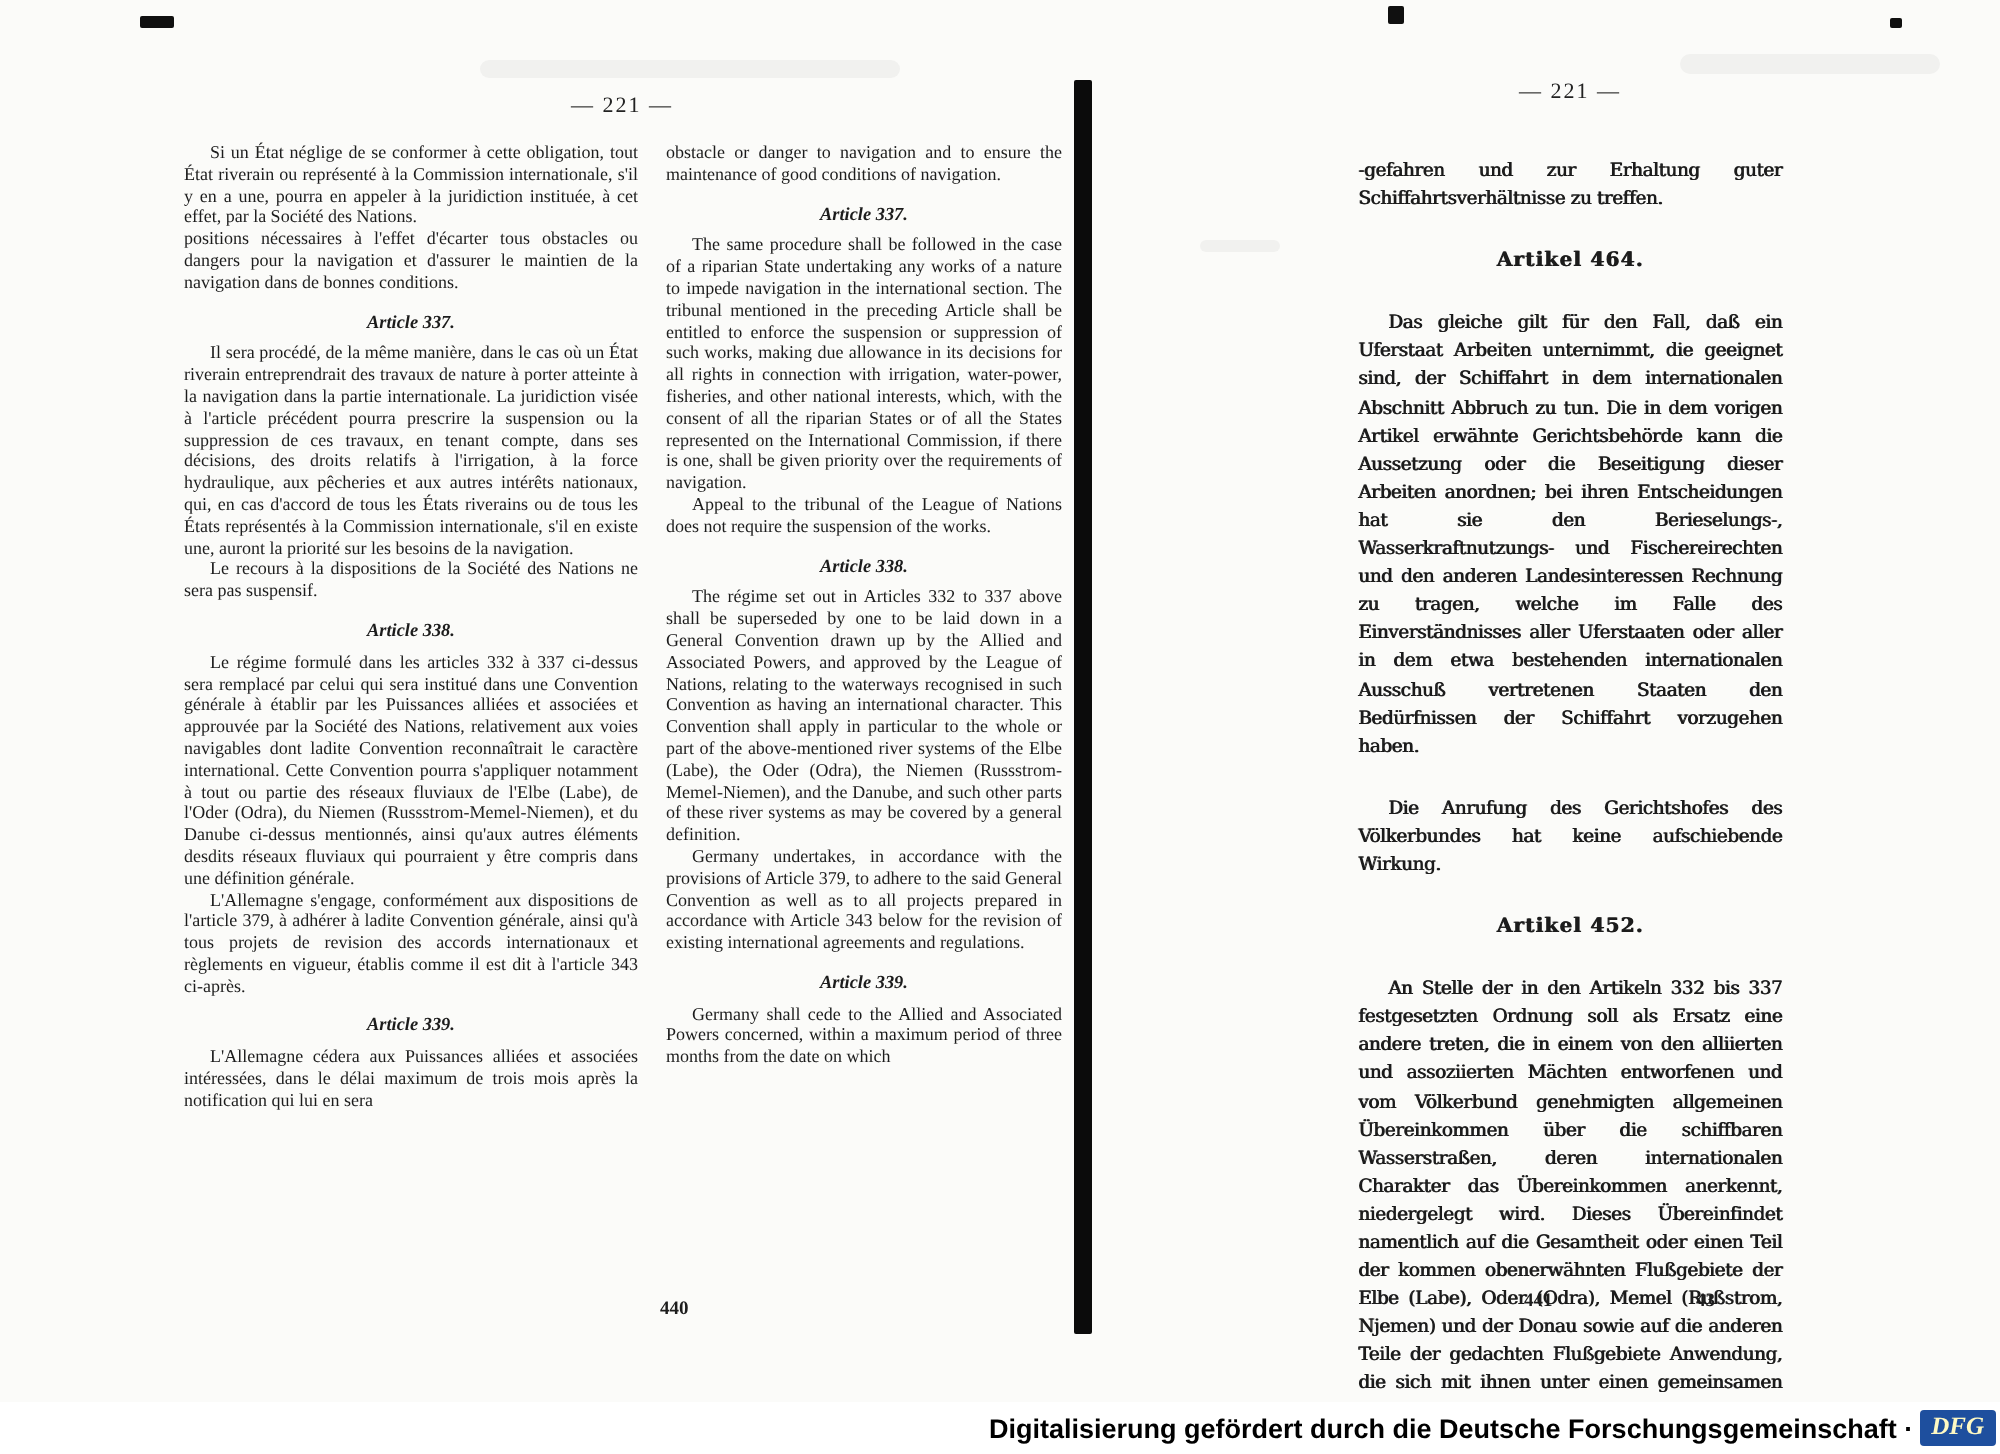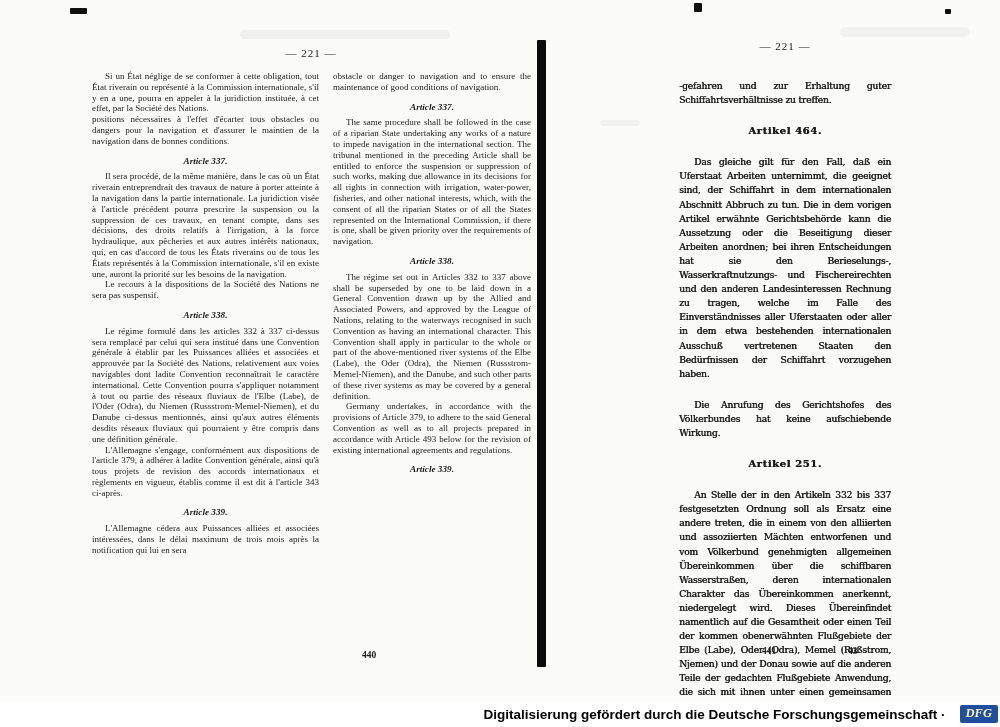--- a/index.html
+++ b/index.html
@@ -47,21 +47,21 @@
   .speck.s2{left:694px;top:3px;width:8px;height:9px;}
   .speck.s3{left:945px;top:9px;width:6px;height:5px;}
   .smudge{position:absolute;background:rgba(60,60,60,0.05);border-radius:6px;}
   .smudge.m1{left:240px;top:30px;width:210px;height:9px;}
   .smudge.m2{left:840px;top:27px;width:130px;height:10px;}
   .smudge.m3{left:600px;top:120px;width:40px;height:6px;}
   .watermark-bar{
     position:absolute;left:0;right:0;bottom:0;height:26px;background:#ffffff;
     display:flex;align-items:center;justify-content:flex-end;
     font-family:"Liberation Sans", sans-serif;
-    font-weight:bold;font-size:13.5px;color:#000;gap:14px;
+    font-weight:bold;font-size:13.5px;color:#000;gap:3px;
     padding-right:2px;box-sizing:border-box;
   }
   .dfg-logo{
     display:inline-block;color:#fef9c3;font-size:12.5px;font-weight:bold;
     font-family:"Liberation Serif", serif;font-style:italic;
     padding:1px 6px 2px 6px;border-radius:2px;line-height:15px;
   }
 </style>
 </head>
 <body>
@@ -88,38 +88,40 @@
       <p class="para indent">Le régime formulé dans les articles 332 à 337 ci-dessus sera remplacé par celui qui sera institué dans une Convention générale à établir par les Puissances alliées et associées et approuvée par la Société des Nations, relativement aux voies navigables dont ladite Convention reconnaîtrait le caractère international. Cette Convention pourra s'appliquer notamment à tout ou partie des réseaux fluviaux de l'Elbe (Labe), de l'Oder (Odra), du Niemen (Russstrom-Memel-Niemen), et du Danube ci-dessus mentionnés, ainsi qu'aux autres éléments desdits réseaux fluviaux qui pourraient y être compris dans une définition générale.</p>
       <p class="para indent">L'Allemagne s'engage, conformément aux dispositions de l'article 379, à adhérer à ladite Convention générale, ainsi qu'à tous projets de revision des accords internationaux et règlements en vigueur, établis comme il est dit à l'article 343 ci-après.</p>
       <div class="article-heading">Article 339.</div>
       <p class="para indent">L'Allemagne cédera aux Puissances alliées et associées intéressées, dans le délai maximum de trois mois après la notification qui lui en sera</p>
     </div>
 
   <div class="col col-latin" style="left:333px;top:71px;width:198px;">
       <p class="para">obstacle or danger to navigation and to ensure the maintenance of good conditions of navigation.</p>
       <div class="article-heading">Article 337.</div>
       <p class="para indent">The same procedure shall be followed in the case of a riparian State undertaking any works of a nature to impede navigation in the international section. The tribunal mentioned in the preceding Article shall be entitled to enforce the suspension or suppression of such works, making due allowance in its decisions for all rights in connection with irrigation, water-power, fisheries, and other national interests, which, with the consent of all the riparian States or of all the States represented on the International Commission, if there is one, shall be given priority over the requirements of navigation.</p>
+      <p class="para indent">Appeal to the tribunal of the League of Nations does not require the suspension of the works.</p>
       <div class="article-heading">Article 338.</div>
       <p class="para indent">The régime set out in Articles 332 to 337 above shall be superseded by one to be laid down in a General Convention drawn up by the Allied and Associated Powers, and approved by the League of Nations, relating to the waterways recognised in such Convention as having an international character. This Convention shall apply in particular to the whole or part of the above-mentioned river systems of the Elbe (Labe), the Oder (Odra), the Niemen (Russstrom-Memel-Niemen), and the Danube, and such other parts of these river systems as may be covered by a general definition.</p>
-      <p class="para indent">Germany undertakes, in accordance with the provisions of Article 379, to adhere to the said General Convention as well as to all projects prepared in accordance with Article 493 below for the revision of existing international agreements and regulations.</p>
+      <p class="para indent">Germany undertakes, in accordance with the provisions of Article 379, to adhere to the said General Convention as well as to all projects prepared in accordance with Article 343 below for the revision of existing international agreements and regulations.</p>
       <div class="article-heading">Article 339.</div>
+      <p class="para indent">Germany shall cede to the Allied and Associated Powers concerned, within a maximum period of three months from the date on which</p>
     </div>
 
-  <div class="page-number" style="left:330px;top:650px;margin-left:32px;">440</div>
+  <div class="page-number" style="left:330px;top:650px;">440</div>
 </div>
 
 <div class="page" style="left:546px;width:454px;">
   <div class="running-header" style="left:179px;top:40px;width:120px;">—  221  —</div>
 
   <div class="col col-german" style="left:116px;top:62px;width:246px;">
       <p class="para">-gefahren und zur Erhaltung guter Schiffahrtsverhältnisse zu treffen.</p>
       <div class="article-heading">Artikel 464.</div>
       <p class="para indent">Das gleiche gilt für den Fall, daß ein Uferstaat Arbeiten unternimmt, die geeignet sind, der Schiffahrt in dem internationalen Abschnitt Abbruch zu tun. Die in dem vorigen Artikel erwähnte Gerichtsbehörde kann die Aussetzung oder die Beseitigung dieser Arbeiten anordnen; bei ihren Entscheidungen hat sie den Berieselungs-, Wasserkraftnutzungs- und Fischereirechten und den anderen Landesinteressen Rechnung zu tragen, welche im Falle des Einverständnisses aller Uferstaaten oder aller in dem etwa bestehenden internationalen Ausschuß vertretenen Staaten den Bedürfnissen der Schiffahrt vorzugehen haben.</p>
       <p class="para indent">Die Anrufung des Gerichtshofes des Völkerbundes hat keine aufschiebende Wirkung.</p>
-      <div class="article-heading">Artikel 251.</div>
+      <div class="article-heading">Artikel 452.</div>
       <p class="para indent">An Stelle der in den Artikeln 332 bis 337 festgesetzten Ordnung soll als Ersatz eine andere treten, die in einem von den alliierten und assoziierten Mächten entworfenen und vom Völkerbund genehmigten allgemeinen Übereinkommen über die schiffbaren Wasserstraßen, deren internationalen Charakter das Übereinkommen anerkennt, niedergelegt wird. Dieses Übereinfindet namentlich auf die Gesamtheit oder einen Teil der kommen obenerwähnten Flußgebiete der Elbe (Labe), Oder (Odra), Memel (Rußstrom, Njemen) und der Donau sowie auf die anderen Teile der gedachten Flußgebiete Anwendung, die sich mit ihnen unter einen gemeinsamen allgemeinen Gesichtspunkt bringen lassen.</p>
       <p class="para indent">Deutschland verpflichtet sich, entsprechend den Vorschriften des Artikels 379, dem gedachten allgemeinen Übereinkommen sowie allen Vorschlägen auf Abänderung der geltenden, gemäß dem nachfolgenden Artikel 343 festgesetzten internationalen Abmachungen und Bestimmungen beizutreten.</p>
     </div>
 
   <div class="page-number" style="left:216px;top:646px;">441</div>
   <div class="page-number" style="left:302px;top:646px;">43</div>
 </div>
 
 <div class="watermark-bar">
   <span>Digitalisierung gefördert durch die Deutsche Forschungsgemeinschaft ·</span>

